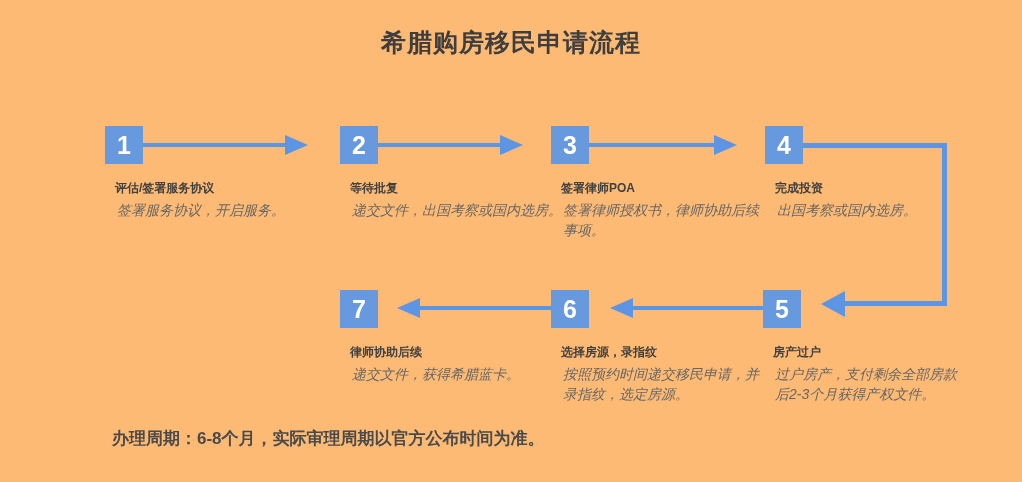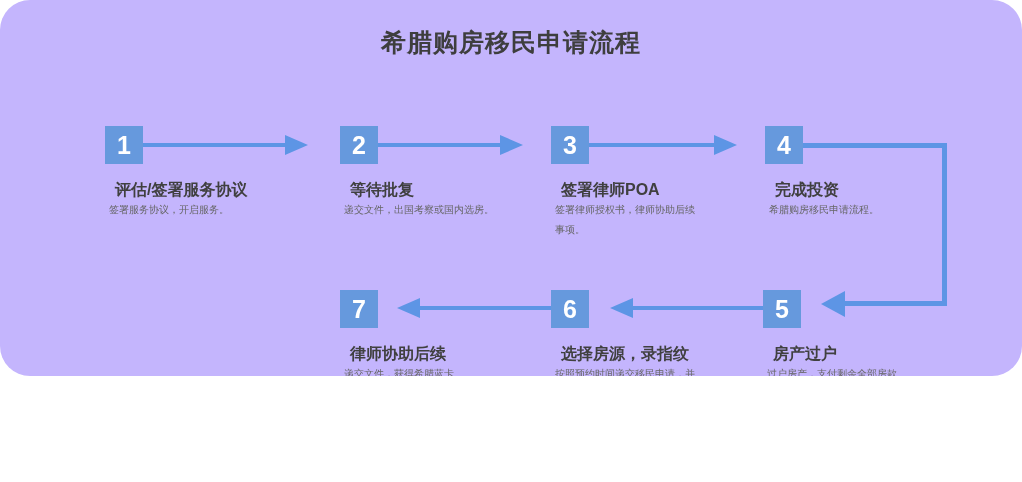--- a/index.html
+++ b/index.html
@@ -1,36 +1,36 @@
 <!DOCTYPE html>
 <html><head>
 <meta charset="utf-8">
 <style>
   html,body{margin:0;padding:0;background:#ffffff;}
   body{font-family:"Liberation Sans","DejaVu Sans",sans-serif;}
-  .canvas{position:relative;width:1022px;height:376px;background:#c4b5fd;overflow:hidden;border-radius:30px;}
+  .canvas{position:relative;width:1022px;height:482px;background:#fdba74;overflow:hidden;}
 
   .page-title{
     position:absolute;left:0;top:26px;width:1022px;text-align:center;
     font-size:25px;font-weight:bold;color:#3e3e3e;letter-spacing:1px;
   }
 
   .step{position:absolute;}
   .num-box{
     position:absolute;left:0;top:0;width:38px;height:38px;background:#6699dd;
     color:#ffffff;font-size:25px;font-weight:bold;
     display:flex;align-items:center;justify-content:center;line-height:1;
   }
   .step-label{
     position:absolute;left:10px;top:54px;white-space:nowrap;
-    font-size:16px;font-weight:bold;color:#404040;
+    font-size:12px;font-weight:bold;color:#404040;
   }
   .step-desc{
-    position:absolute;left:4px;top:74px;white-space:pre-line;
-    font-size:10px;color:#666666;line-height:20px;width:230px;
+    position:absolute;left:12px;top:74px;white-space:pre-line;
+    font-size:14px;color:#666666;line-height:20px;width:230px;font-style:italic;
   }
 
   .hline{position:absolute;background:#5d95e5;height:4px;}
   .vline{position:absolute;background:#5d95e5;width:5px;}
   .hline5{position:absolute;background:#5d95e5;height:5px;}
   .head-right{
     position:absolute;width:0;height:0;
     border-top:10px solid transparent;border-bottom:10px solid transparent;
     border-left:23px solid #5d95e5;
   }
@@ -71,21 +71,21 @@
   <div class="step" style="left:551px;top:126px;">
     <div class="num-box">3</div>
     <div class="step-label">签署律师POA</div>
     <div class="step-desc">签署律师授权书，律师协助后续
 事项。</div>
   </div>
 
   <div class="step" style="left:765px;top:126px;">
     <div class="num-box">4</div>
     <div class="step-label">完成投资</div>
-    <div class="step-desc">希腊购房移民申请流程。</div>
+    <div class="step-desc">出国考察或国内选房。</div>
   </div>
 
   <div class="step" style="left:763px;top:290px;">
     <div class="num-box">5</div>
     <div class="step-label">房产过户</div>
     <div class="step-desc">过户房产，支付剩余全部房款
 后2-3个月获得产权文件。</div>
   </div>
 
   <div class="step" style="left:551px;top:290px;">
@@ -126,14 +126,15 @@
   <div>
     <div class="hline" style="left:633px;top:306px;width:130px;"></div>
     <div class="head-left" style="left:610px;top:298px;"></div>
   </div>
 
   <div>
     <div class="hline" style="left:420px;top:306px;width:131px;"></div>
     <div class="head-left" style="left:397px;top:298px;"></div>
   </div>
 
+  <div class="footer-note">办理周期：6-8个月，实际审理周期以官方公布时间为准。</div>
 
 </div>
 
 </body></html>

